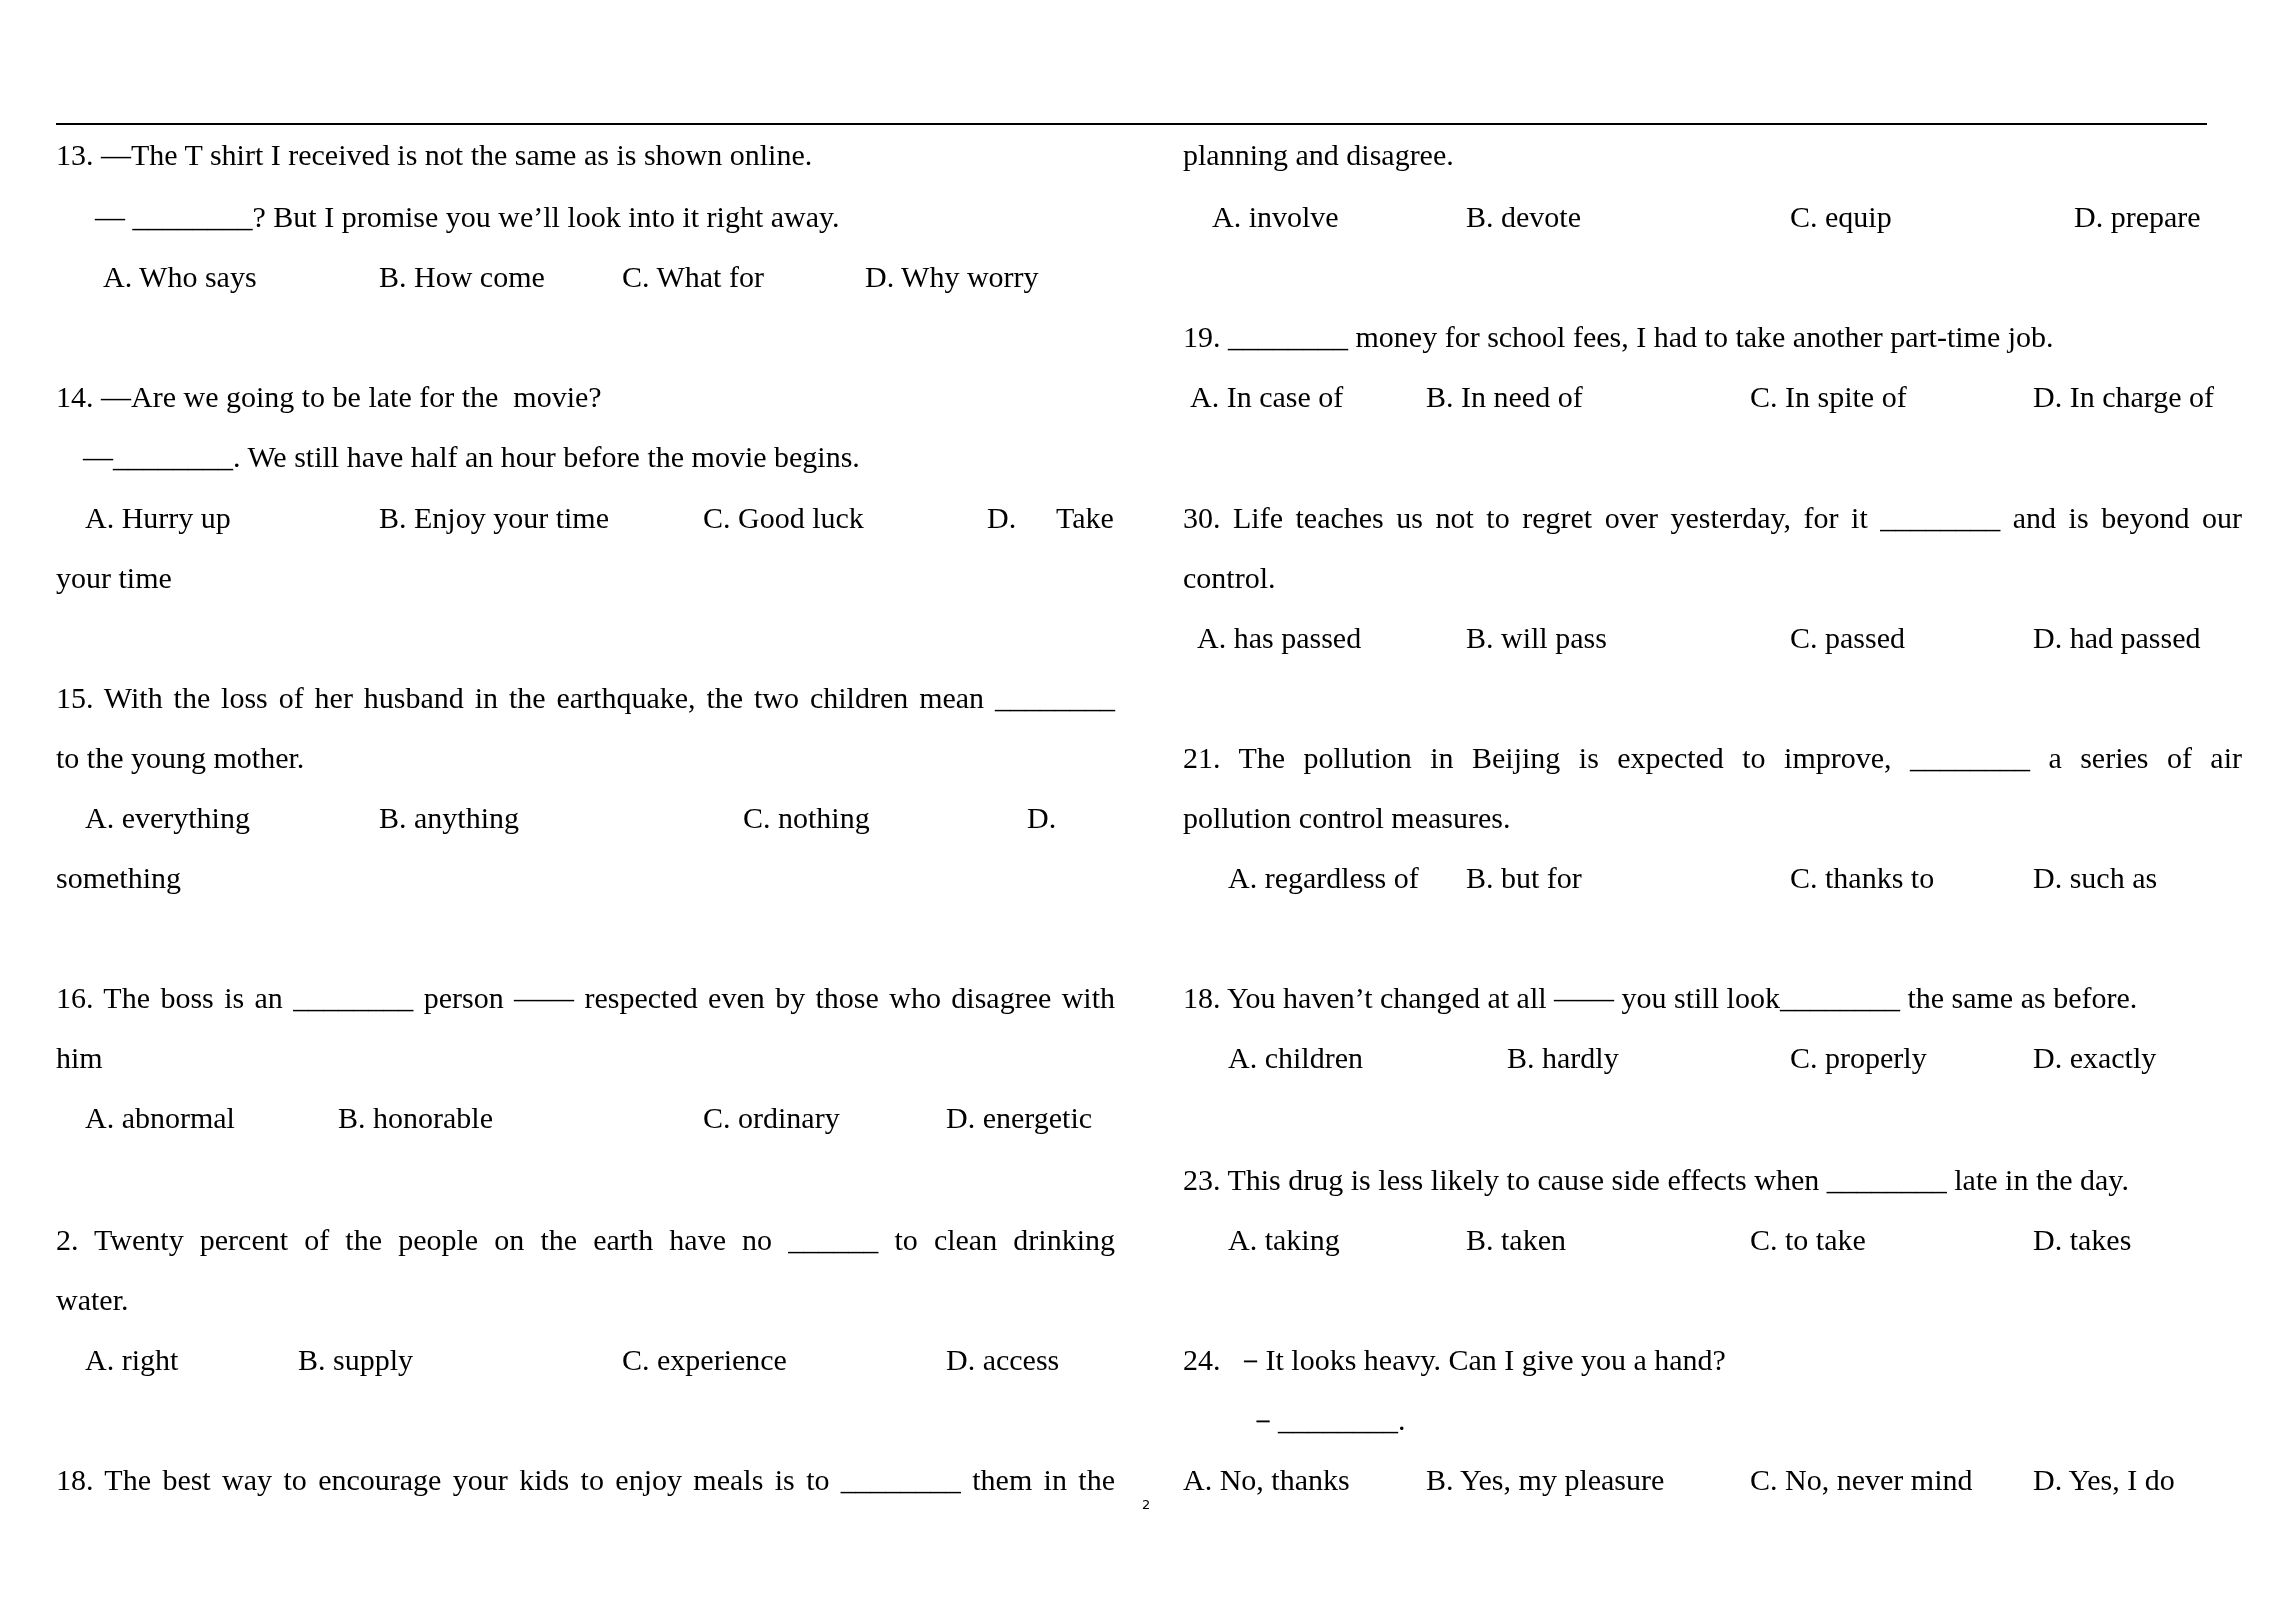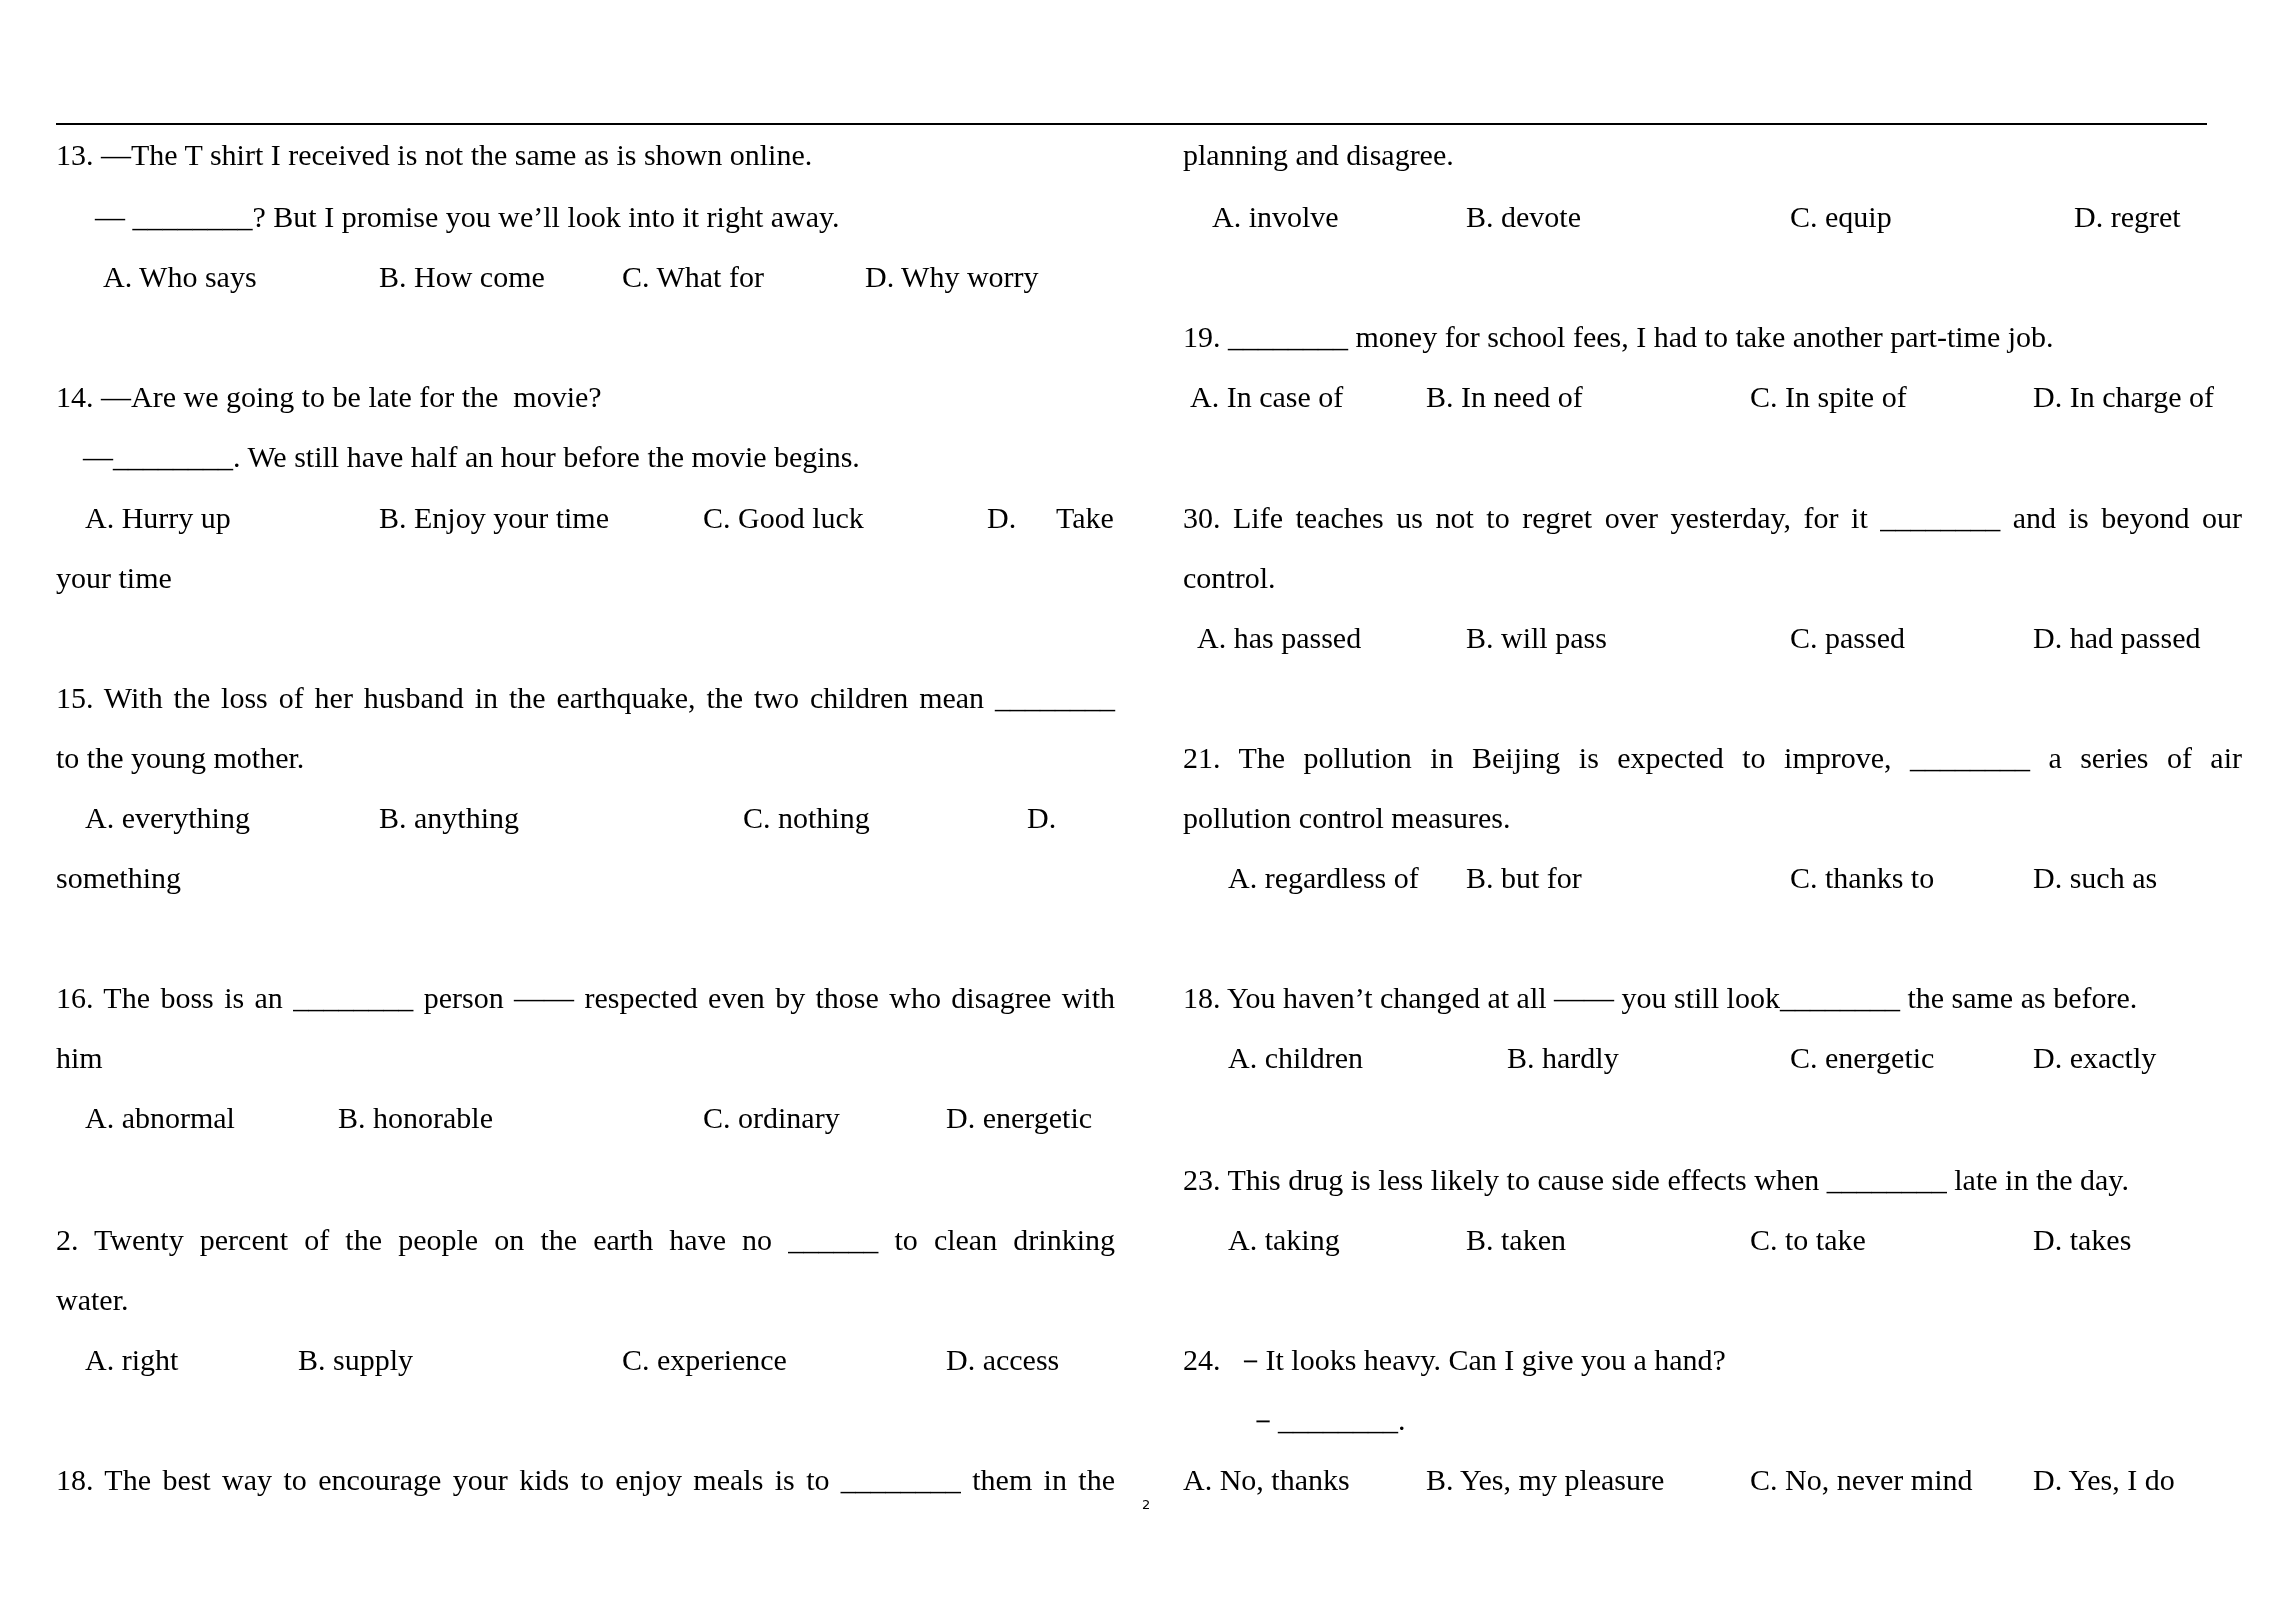--- a/index.html
+++ b/index.html
@@ -54,21 +54,21 @@
 <div class="t" style="left:946px;top:1345px">D. access</div>
 
 <div class="t just" style="left:56px;top:1465px;width:1059px">18. The best way to encourage your kids to enjoy meals is to ________ them in the</div>
 
 <div class="pagenum">2</div>
 
 <div class="t" style="left:1183px;top:140px">planning and disagree.</div>
 <div class="t" style="left:1212px;top:202px">A. involve</div>
 <div class="t" style="left:1466px;top:202px">B. devote</div>
 <div class="t" style="left:1790px;top:202px">C. equip</div>
-<div class="t" style="left:2074px;top:202px">D. regret</div>
+<div class="t" style="left:2074px;top:202px">D. prepare</div>
 
 <div class="t" style="left:1183px;top:322px">19. ________ money for school fees, I had to take another part-time job.</div>
 <div class="t" style="left:1190px;top:382px">A. In case of</div>
 <div class="t" style="left:1426px;top:382px">B. In need of</div>
 <div class="t" style="left:1750px;top:382px">C. In spite of</div>
 <div class="t" style="left:2033px;top:382px">D. In charge of</div>
 
 <div class="t just" style="left:1183px;top:503px;width:1059px">30. Life teaches us not to regret over yesterday, for it ________ and is beyond our</div>
 <div class="t" style="left:1183px;top:563px">control.</div>
 <div class="t" style="left:1197px;top:623px">A. has passed</div>
@@ -79,21 +79,21 @@
 <div class="t just" style="left:1183px;top:743px;width:1059px">21. The pollution in Beijing is expected to improve, ________ a series of air</div>
 <div class="t" style="left:1183px;top:803px">pollution control measures.</div>
 <div class="t" style="left:1228px;top:863px">A. regardless of</div>
 <div class="t" style="left:1466px;top:863px">B. but for</div>
 <div class="t" style="left:1790px;top:863px">C. thanks to</div>
 <div class="t" style="left:2033px;top:863px">D. such as</div>
 
 <div class="t" style="left:1183px;top:983px">18. You haven’t changed at all —— you still look________ the same as before.</div>
 <div class="t" style="left:1228px;top:1043px">A. children</div>
 <div class="t" style="left:1507px;top:1043px">B. hardly</div>
-<div class="t" style="left:1790px;top:1043px">C. energetic</div>
+<div class="t" style="left:1790px;top:1043px">C. properly</div>
 <div class="t" style="left:2033px;top:1043px">D. exactly</div>
 
 <div class="t" style="left:1183px;top:1165px">23. This drug is less likely to cause side effects when ________ late in the day.</div>
 <div class="t" style="left:1228px;top:1225px">A. taking</div>
 <div class="t" style="left:1466px;top:1225px">B. taken</div>
 <div class="t" style="left:1750px;top:1225px">C. to take</div>
 <div class="t" style="left:2033px;top:1225px">D. takes</div>
 
 <div class="t" style="left:1183px;top:1345px">24.  －It looks heavy. Can I give you a hand?</div>
 <div class="t" style="left:1248px;top:1405px">－________.</div>

